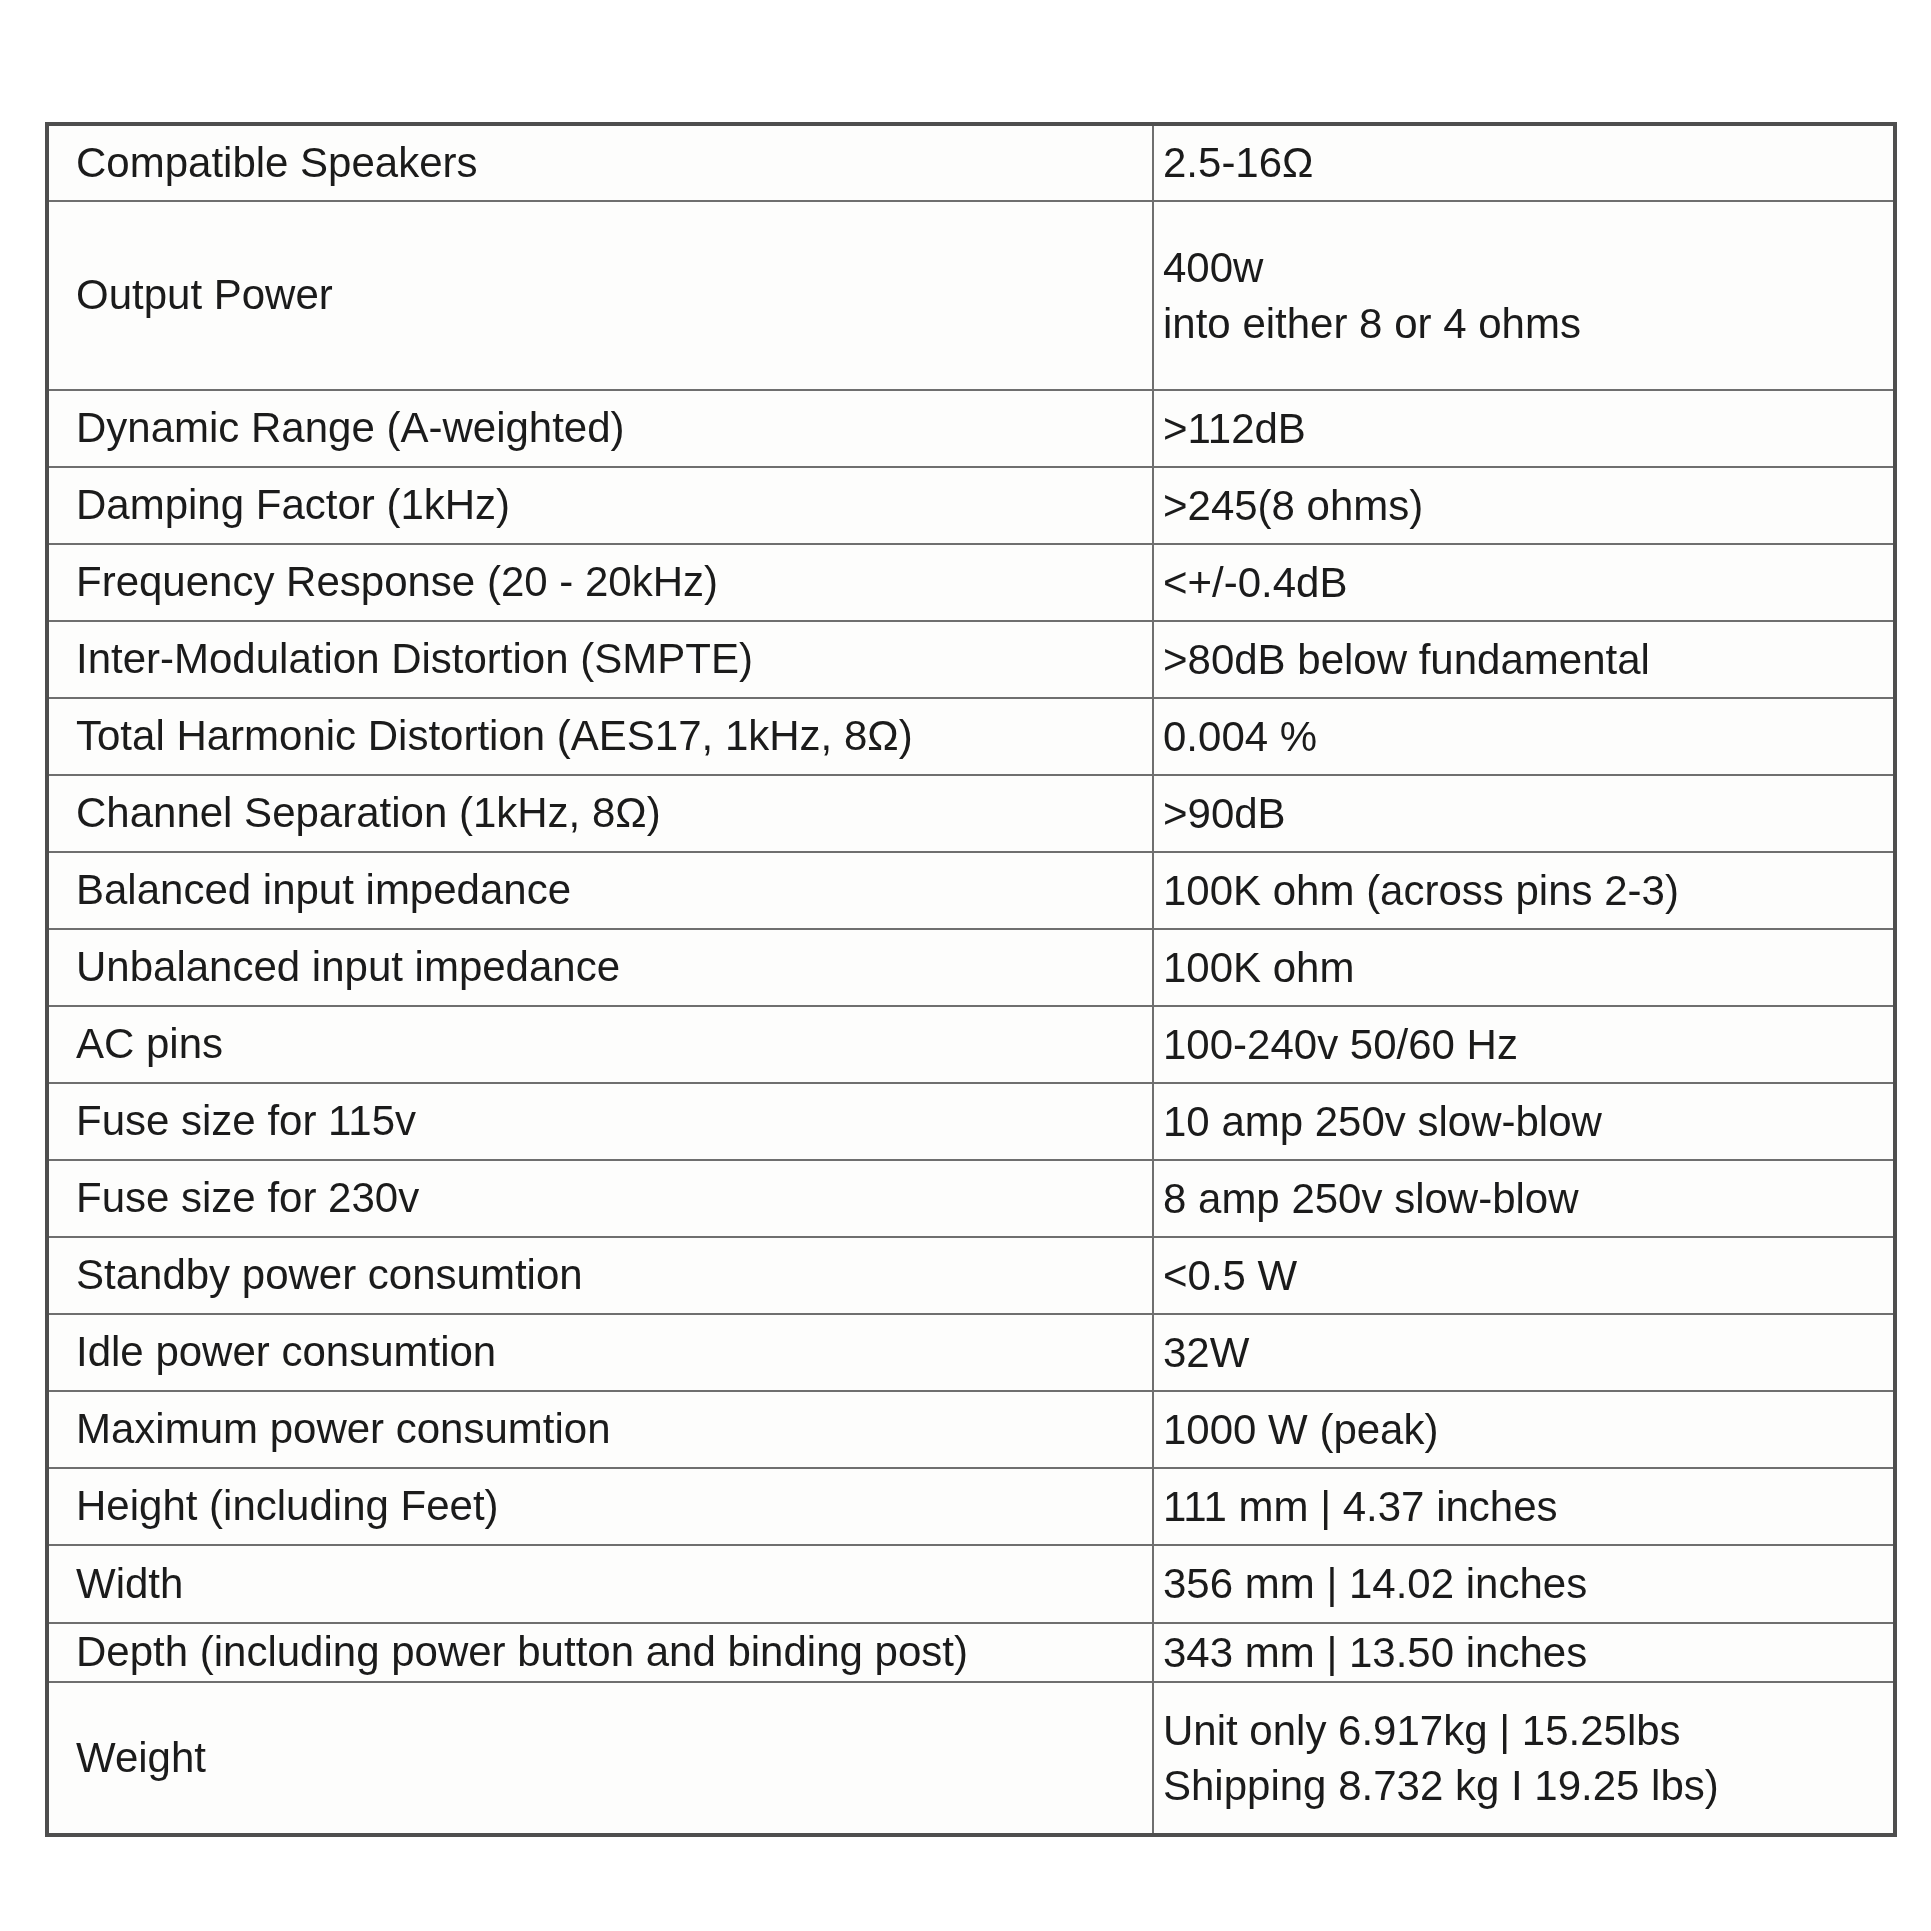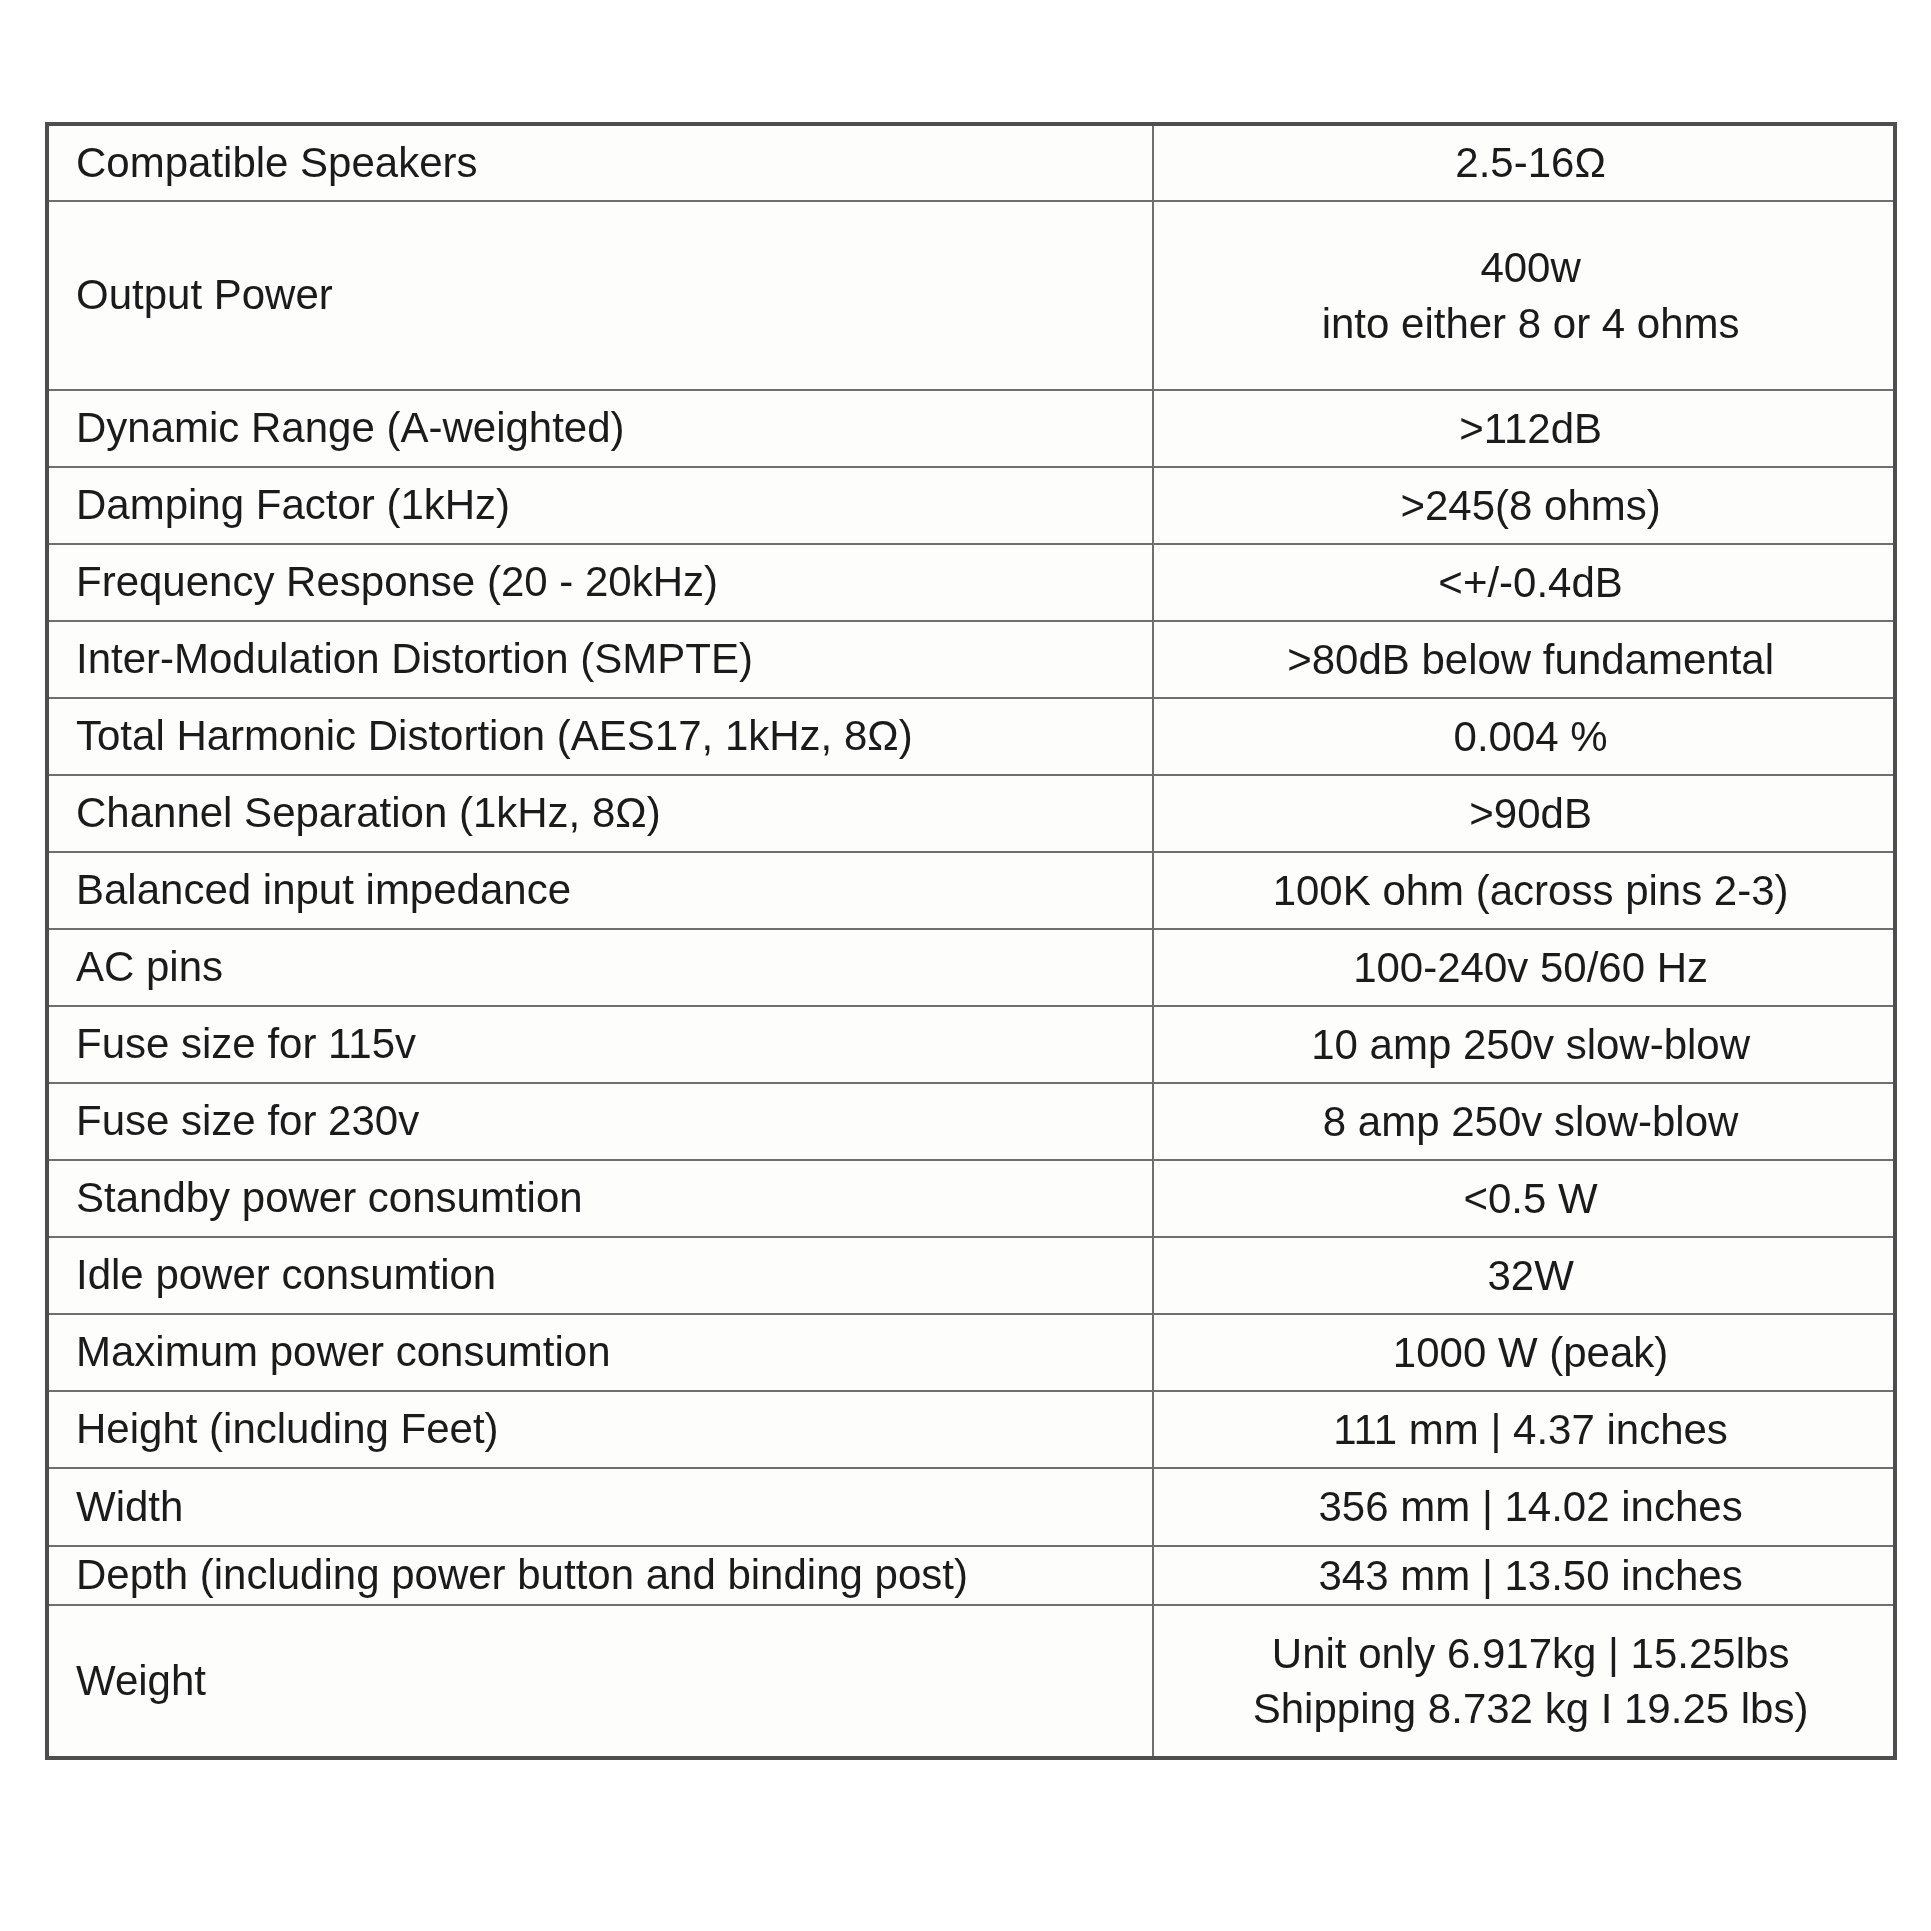--- a/index.html
+++ b/index.html
@@ -35,22 +35,22 @@
     font-size: 42px;
     vertical-align: middle;
     overflow: hidden;
   }
   td.label-cell {
     text-align: left;
     padding-left: 27px;
     padding-right: 4px;
   }
   td.value-cell {
-    text-align: center;
-    padding-left: 20px;
+    text-align: left;
+    padding-left: 9px;
     padding-right: 5.8px;
   }
   .value-line {
     display: block;
     line-height: 1.32;
   }
   .label-text {
     display: inline-block;
     line-height: 1.25;
   }
@@ -114,20 +114,26 @@
             <span class="value-line">&gt;90dB</span>
           </td>
         </tr>
         <tr style="height: 77px;">
           <td class="label-cell"><span class="label-text">Balanced input impedance</span></td>
           <td class="value-cell">
             <span class="value-line">100K ohm (across pins 2-3)</span>
           </td>
         </tr>
         <tr style="height: 77px;">
+          <td class="label-cell"><span class="label-text">Unbalanced input impedance</span></td>
+          <td class="value-cell">
+            <span class="value-line">100K ohm</span>
+          </td>
+        </tr>
+        <tr style="height: 77px;">
           <td class="label-cell"><span class="label-text">AC pins</span></td>
           <td class="value-cell">
             <span class="value-line">100-240v 50/60 Hz</span>
           </td>
         </tr>
         <tr style="height: 77px;">
           <td class="label-cell"><span class="label-text">Fuse size for 115v</span></td>
           <td class="value-cell">
             <span class="value-line">10 amp 250v slow-blow</span>
           </td>

